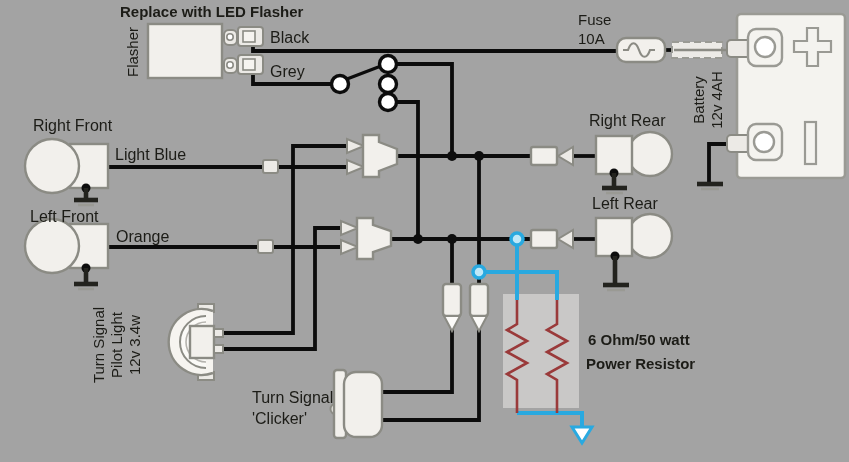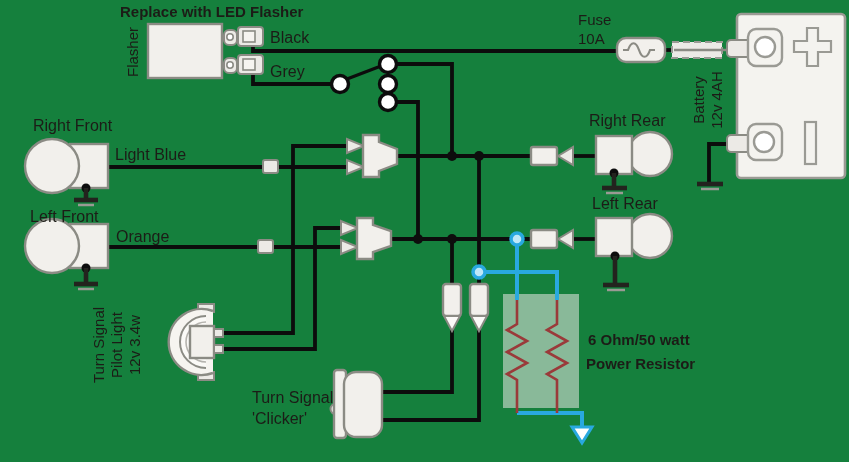--- a/index.html
+++ b/index.html
@@ -1,16 +1,16 @@
 <!DOCTYPE html>
 <html><head>
 <meta charset="utf-8">
 <style>
   html,body{margin:0;padding:0;background:#ffffff;}
-  .stage{position:relative;width:849px;height:462px;background:#15803d;overflow:hidden;}
+  .stage{position:relative;width:849px;height:462px;background:#a3a3a3;overflow:hidden;}
   svg{display:block;}
   text{font-family:"Liberation Sans",sans-serif;fill:#1c1c17;}
   .t16{font-size:16px;}
   .t15{font-size:15px;}
   .tb{font-size:15px;font-weight:bold;}
   .w{stroke:#0c0c0c;stroke-width:3.8;fill:none;stroke-linecap:square;}
   .wthin{stroke:#0c0c0c;stroke-width:3.2;fill:none;stroke-linecap:round;}
   .comp{fill:#f2f0ec;stroke:#8b8b84;stroke-width:2.4;}
   .comp2{fill:#eceae6;stroke:#8b8b84;stroke-width:2;}
   .compthin{fill:#f6f4f0;stroke:#8b8b84;stroke-width:1.6;}

